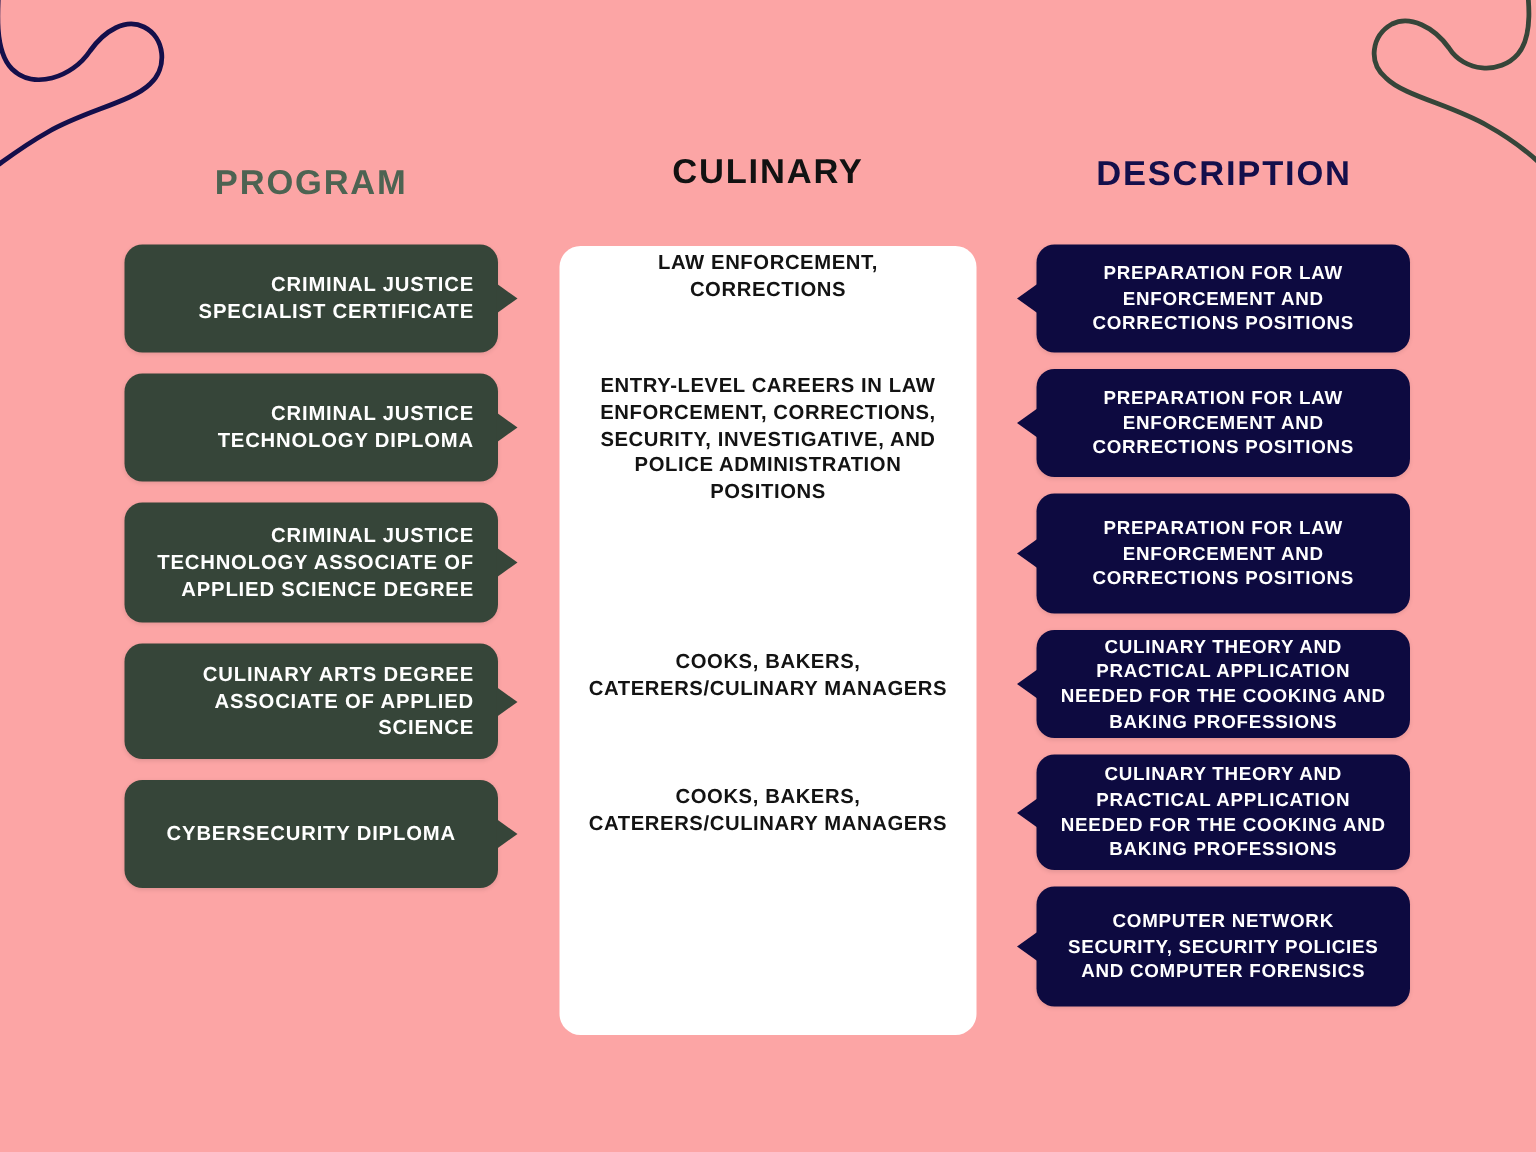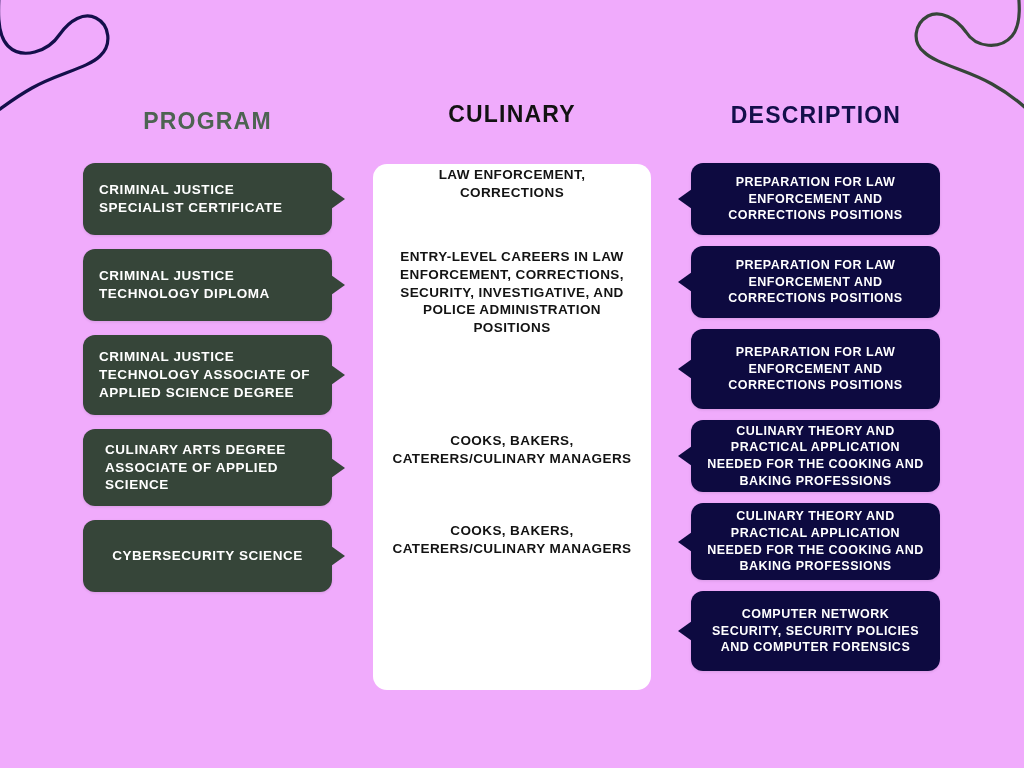--- a/index.html
+++ b/index.html
@@ -13,21 +13,21 @@
   body {
     background: #faf3ef;
     font-family: "Liberation Sans", sans-serif;
     position: relative;
   }
 
   .canvas {
     position: relative;
     width: 1024px;
     height: 768px;
-    background: #f0abfc;
+    background: #fca5a5;
     overflow: hidden;
   }
 
   
   .squiggle {
     position: absolute;
     pointer-events: none;
   }
   .squiggle-tl { left: -6px; top: -10px; }
   .squiggle-tr { right: -4px; top: -18px; }
@@ -74,21 +74,21 @@
   .program-box {
     position: relative;
     width: 249px;
     background: #364539;
     border-radius: 12px;
     color: #ffffff;
     font-size: 13.5px;
     font-weight: bold;
     letter-spacing: 0.55px;
     line-height: 1.33;
-    text-align: left;
+    text-align: right;
     display: flex;
     align-items: center;
     justify-content: center;
     padding: 6px 16px;
     margin-bottom: 14px;
     box-shadow: 0 1px 3px rgba(0,0,0,0.10);
   }
   .program-box::after {
     content: "";
     position: absolute;
@@ -199,21 +199,21 @@
       <div class="program-box" style="height: 72px;">
         <span>CRIMINAL JUSTICE TECHNOLOGY DIPLOMA</span>
       </div>
       <div class="program-box" style="height: 80px;">
         <span>CRIMINAL JUSTICE TECHNOLOGY ASSOCIATE OF APPLIED SCIENCE DEGREE</span>
       </div>
       <div class="program-box" style="height: 77px; padding-left: 22px;">
         <span>CULINARY ARTS DEGREE ASSOCIATE OF APPLIED SCIENCE</span>
       </div>
       <div class="program-box" style="height: 72px;">
-        <span>CYBERSECURITY SCIENCE</span>
+        <span>CYBERSECURITY DIPLOMA</span>
       </div>
     </div>
 
   <div class="careers-panel"></div>
   <div class="careers-col">
       <div class="career-cell" style="flex: 0 0 82px;">
         <span>LAW ENFORCEMENT, CORRECTIONS</span>
       </div>
       <div class="career-cell" style="flex: 0 0 184px;">
         <span>ENTRY-LEVEL CAREERS IN LAW ENFORCEMENT, CORRECTIONS, SECURITY, INVESTIGATIVE, AND POLICE ADMINISTRATION POSITIONS</span>

